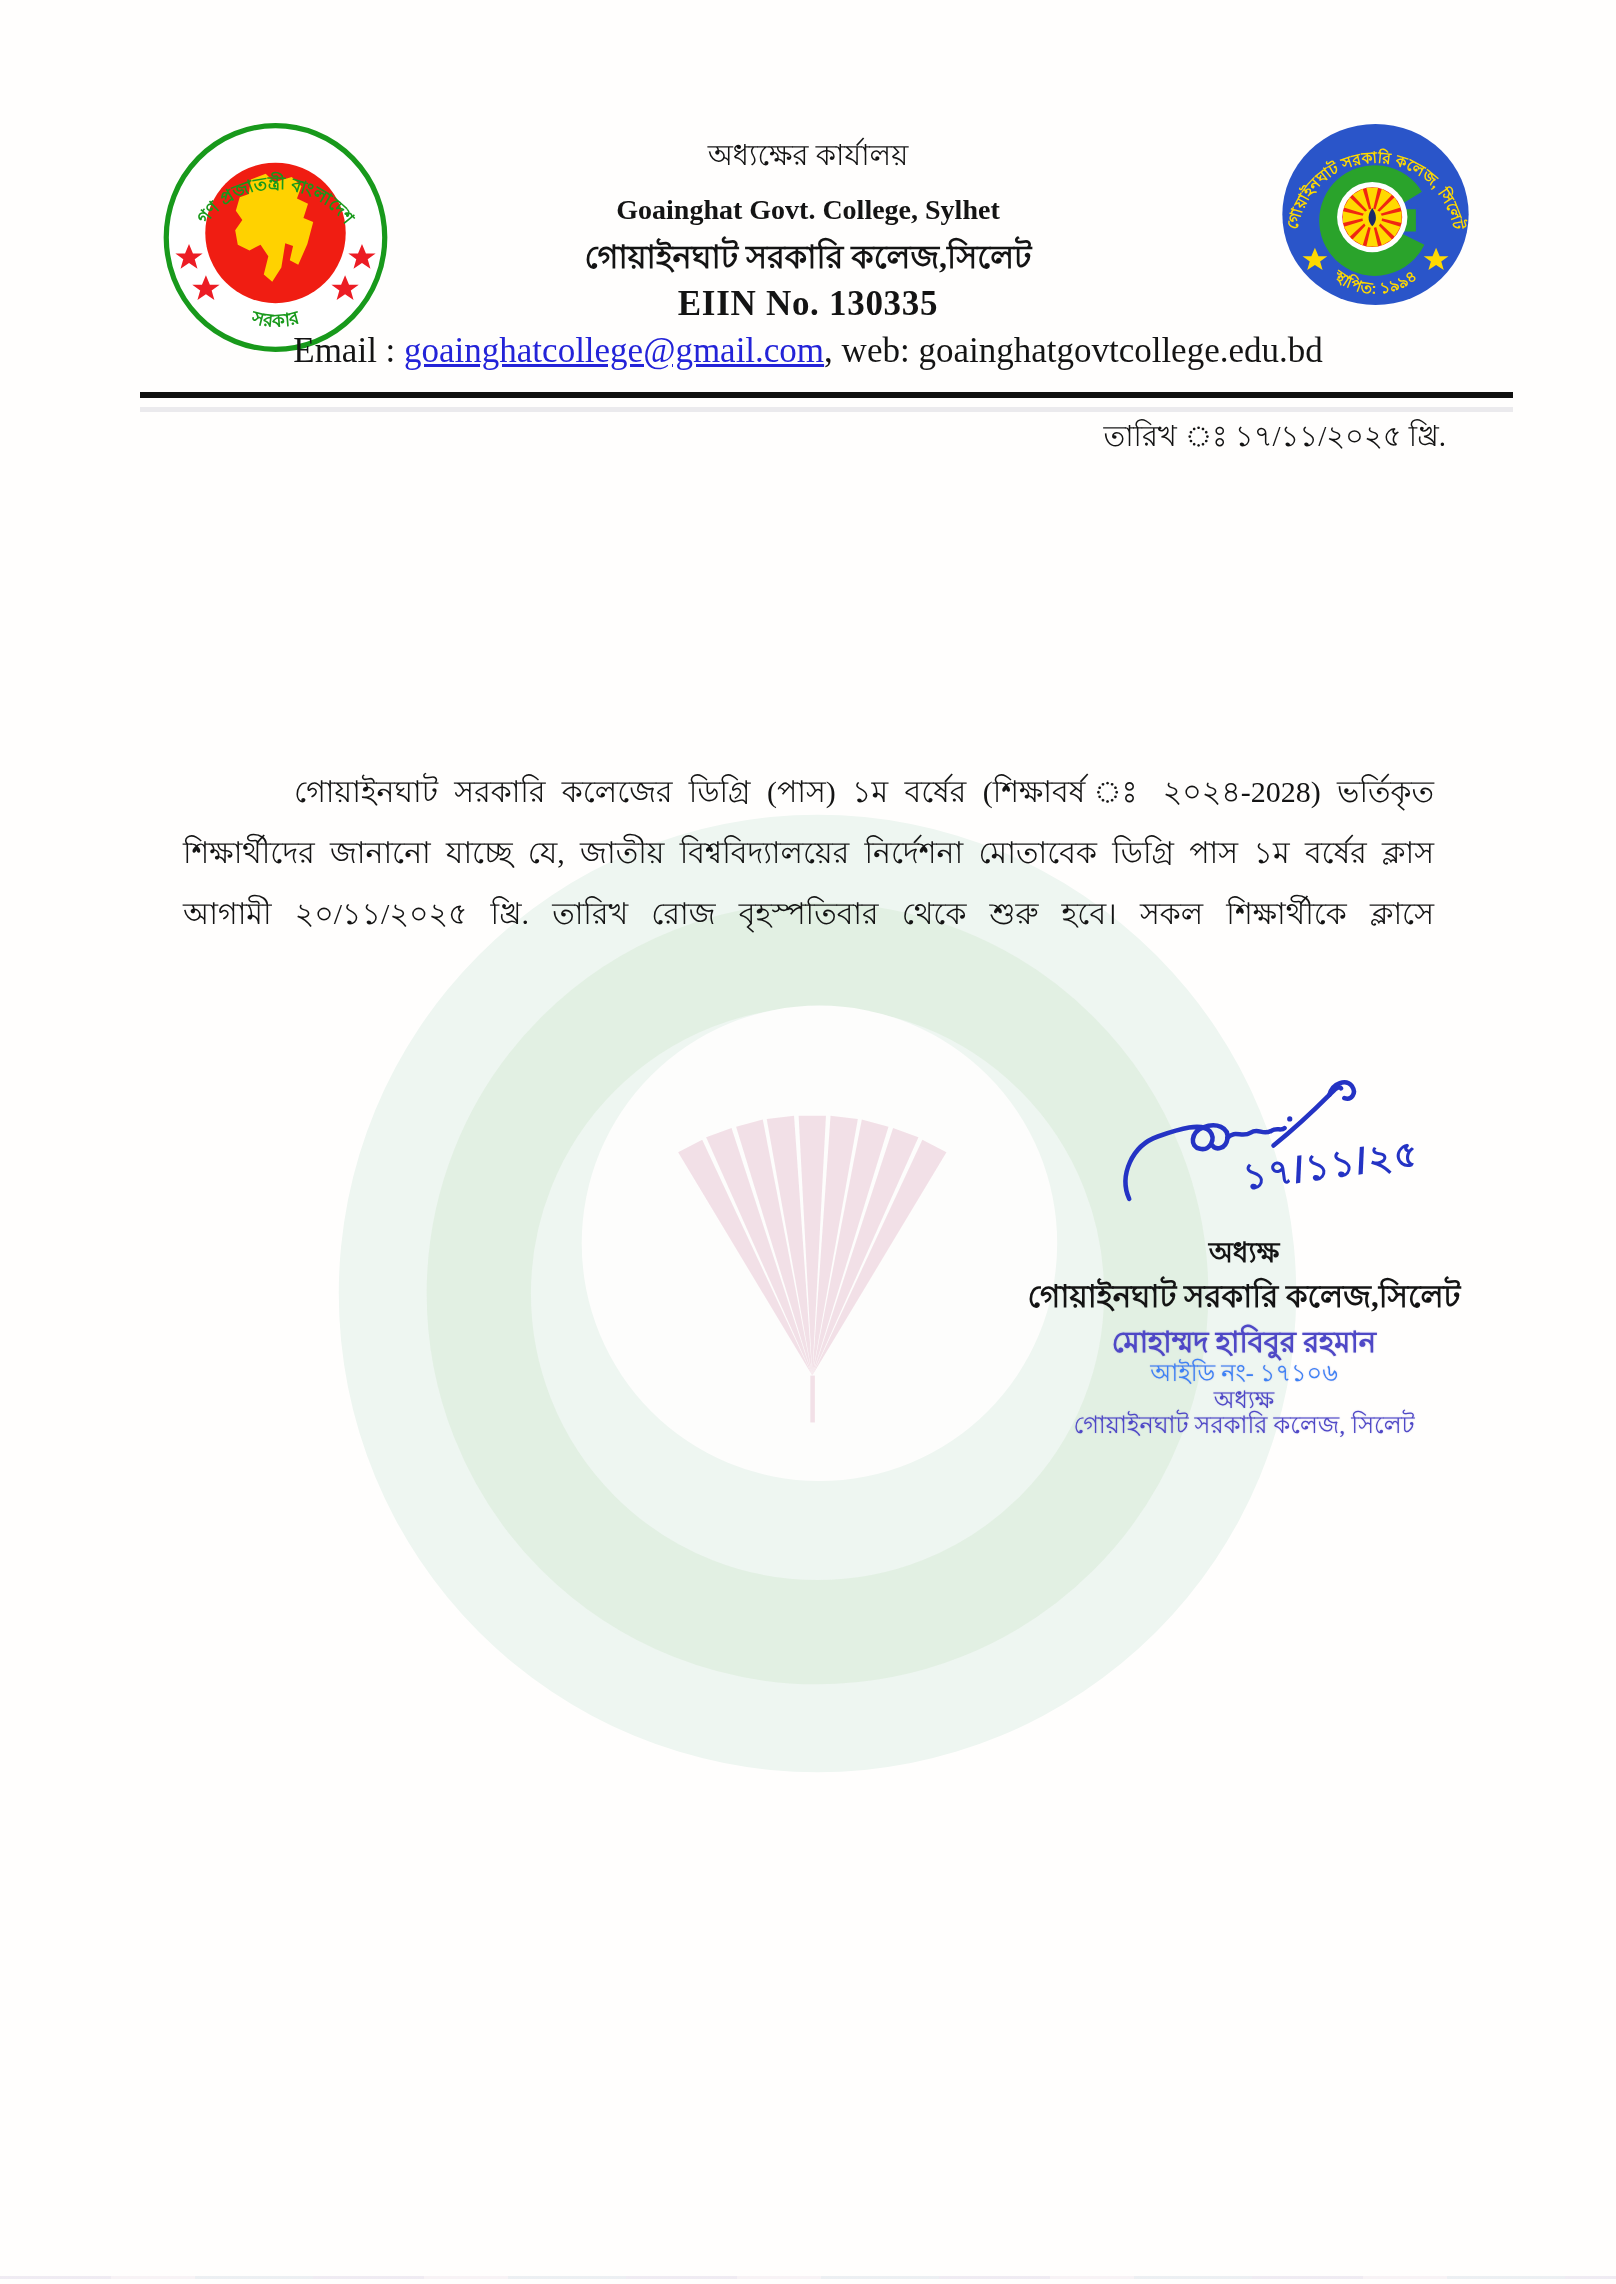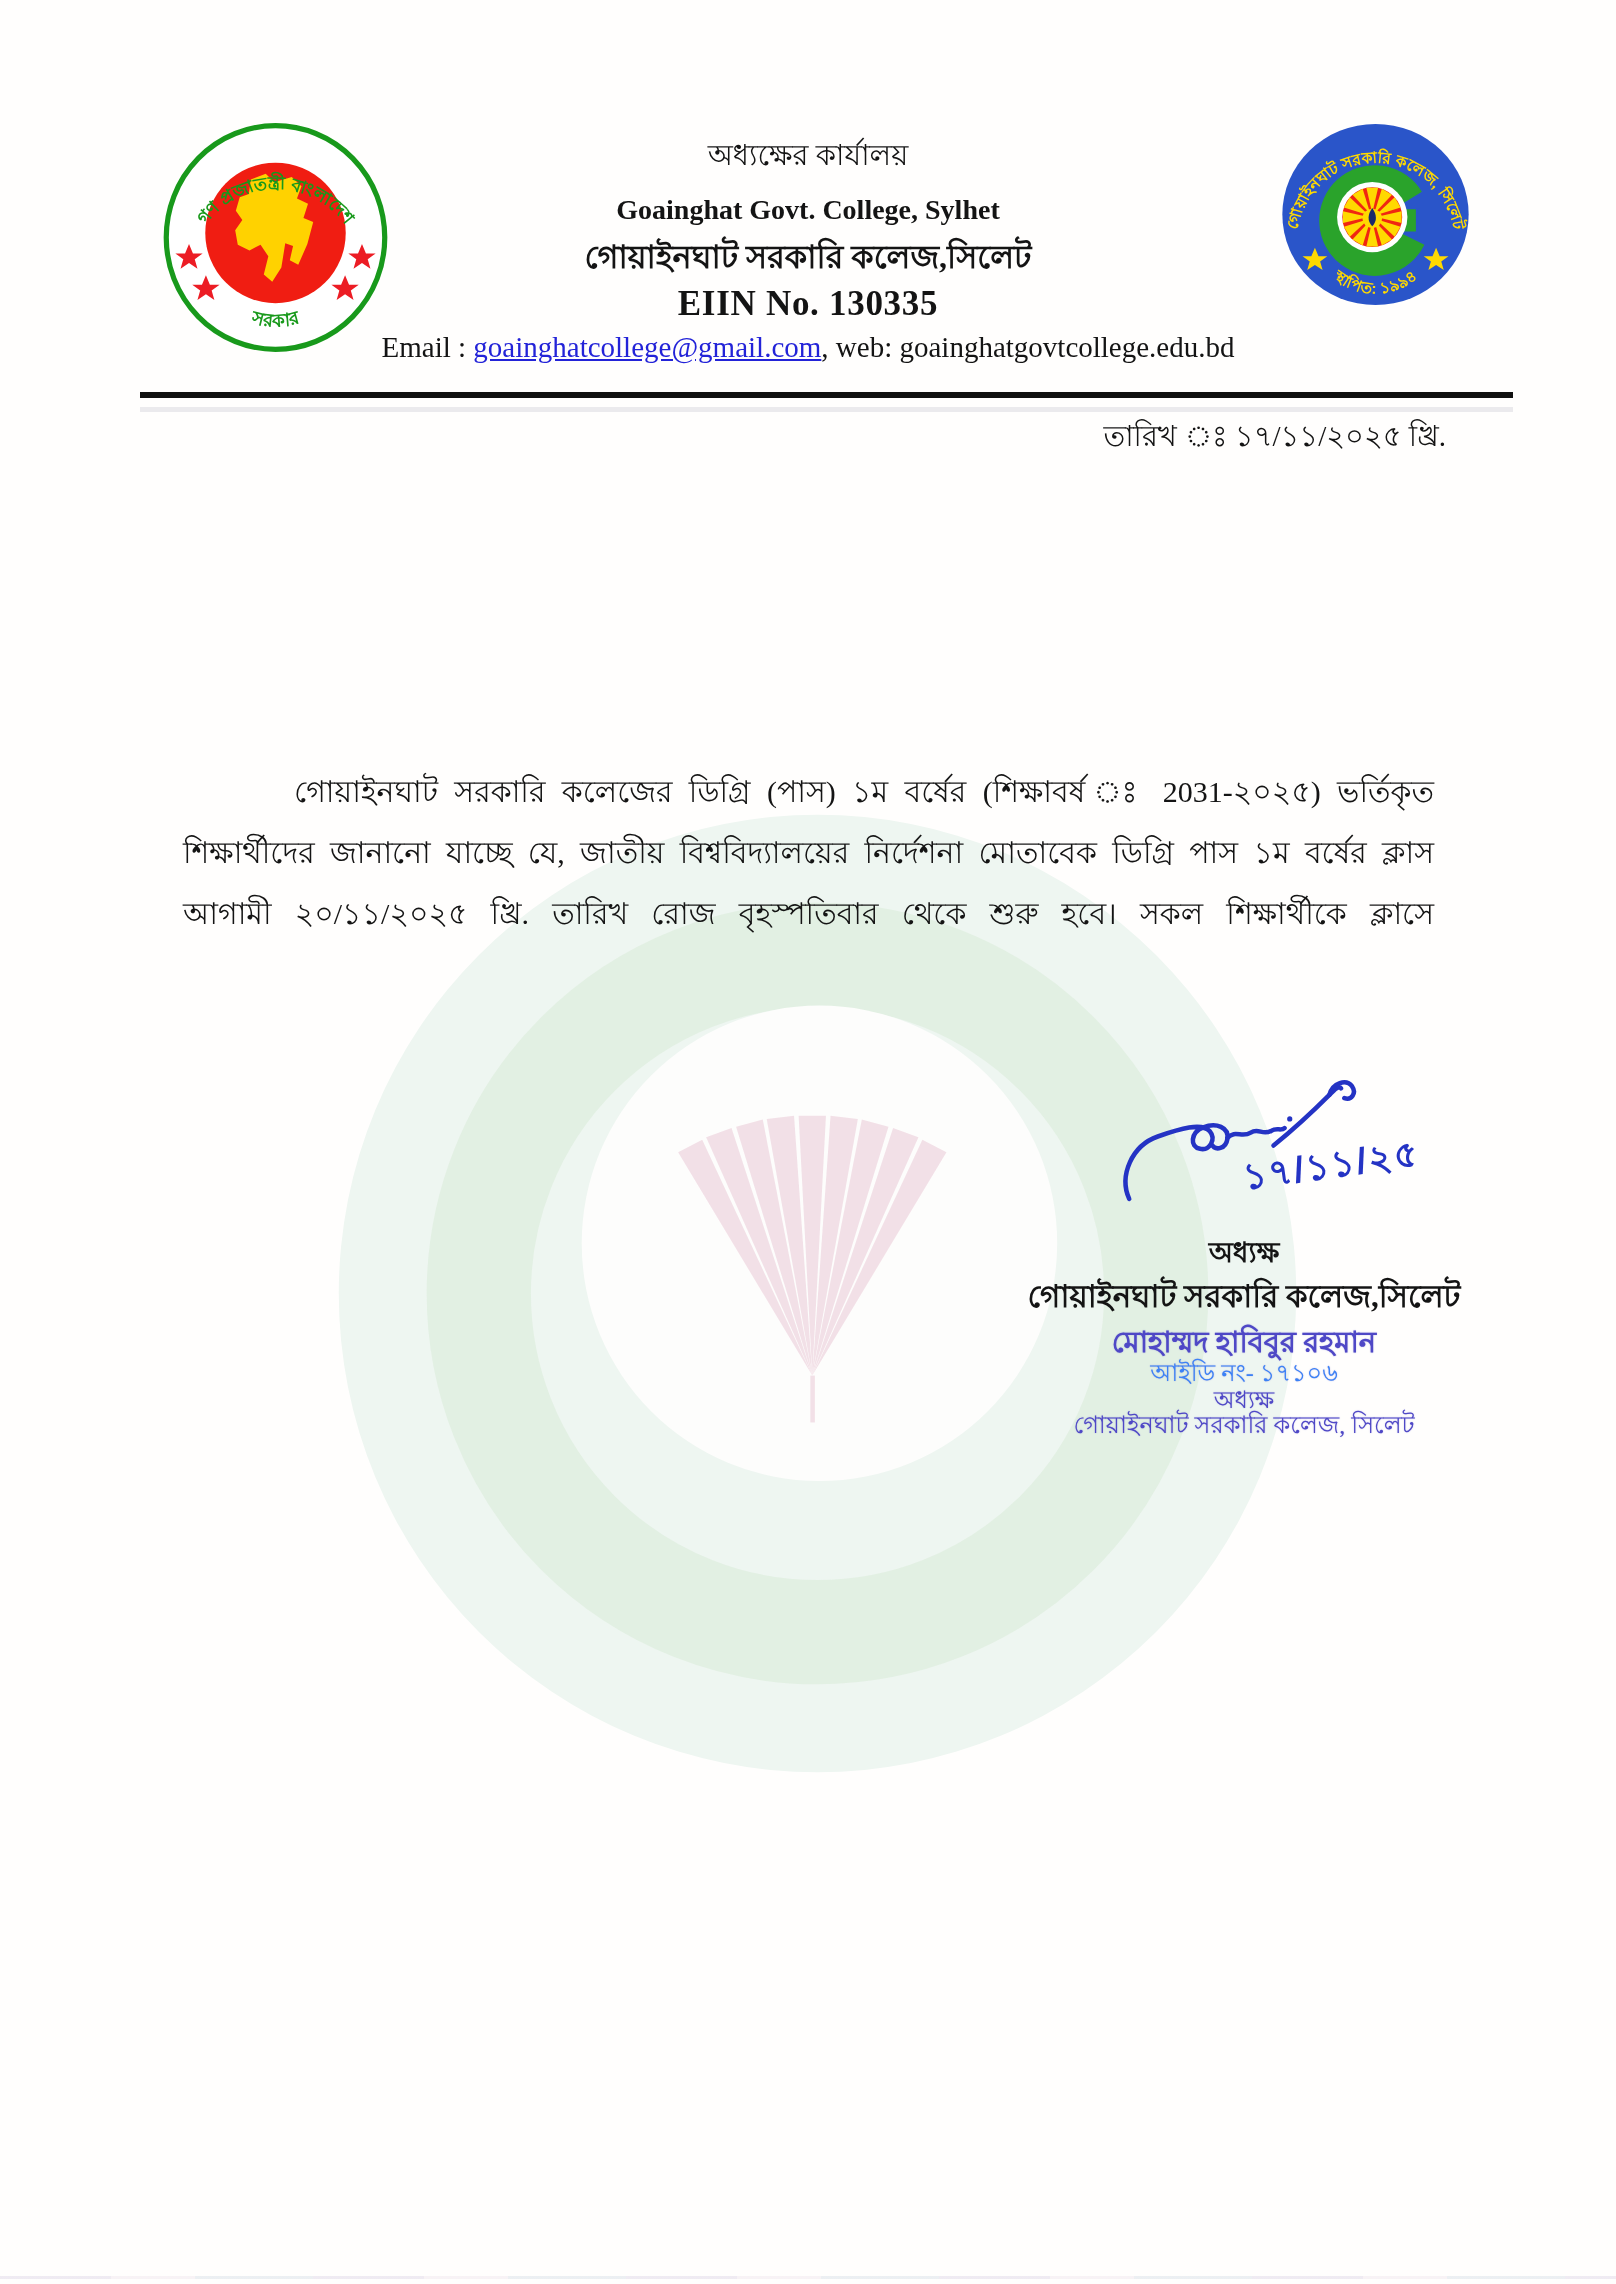--- a/index.html
+++ b/index.html
@@ -12,21 +12,21 @@
     color:#141414;
   }
   .abs{position:absolute;}
   .ctr{left:0;width:1616px;text-align:center;}
   
   .gov-line{top:90px;font-size:30px;font-weight:600;letter-spacing:0.7px;}
   .office-line{top:132px;font-size:29px;font-weight:400;}
   .college-en{top:194px;font-size:28px;font-weight:700;}
   .college-bn{top:232px;font-size:32px;font-weight:700;}
   .eiin-line{top:284px;font-size:35px;font-weight:700;letter-spacing:0.7px;}
-  .email-line{top:331px;font-size:29px;}
+  .email-line{top:331px;font-size:35px;}
   .email-link{text-decoration:underline;}
   .rule{top:392px;left:140px;width:1373px;height:5.9px;background:#101010;}
   .rule-shadow{top:407px;left:140px;width:1373px;height:4.6px;background:rgba(90,90,120,0.12);}
   .date-line{top:413px;left:951px;width:495px;text-align:right;font-size:29px;}
   
   .notice-title{top:614px;font-size:32px;font-weight:700;}
   .body-block{top:770px;left:183px;width:1251px;font-size:30px;font-weight:500;}
   .body-line{height:61px;line-height:44px;text-align:justify;text-align-last:justify;box-sizing:border-box;white-space:nowrap;}
   .body-line.first{padding-left:111px;}
   .body-line.last{text-align:left;text-align-last:left;}
@@ -133,21 +133,21 @@
   <div class="abs ctr eiin-line">EIIN No. 130335</div>
   <div class="abs ctr email-line"><span>Email : </span><span class="email-link" style="color: rgb(35, 35, 216);">goainghatcollege@gmail.com</span><span>, web: goainghatgovtcollege.edu.bd</span></div>
 
   <div class="abs rule"></div>
   <div class="abs rule-shadow"></div>
 
   <div class="abs date-line">তারিখ ঃ ১৭/১১/২০২৫ খ্রি.</div>
 
 
   <div class="abs body-block">
-    <div class="body-line first">গোয়াইনঘাট সরকারি কলেজের ডিগ্রি (পাস) ১ম বর্ষের (শিক্ষাবর্ষ ঃ 2031-২০২৫) ভর্তিকৃত</div>
+    <div class="body-line first">গোয়াইনঘাট সরকারি কলেজের ডিগ্রি (পাস) ১ম বর্ষের (শিক্ষাবর্ষ ঃ ২০২৪-2028) ভর্তিকৃত</div>
     <div class="body-line">শিক্ষার্থীদের জানানো যাচ্ছে যে, জাতীয় বিশ্ববিদ্যালয়ের নির্দেশনা মোতাবেক ডিগ্রি পাস ১ম বর্ষের ক্লাস</div>
     <div class="body-line">আগামী ২০/১১/২০২৫ খ্রি. তারিখ রোজ বৃহস্পতিবার থেকে শুরু হবে। সকল শিক্ষার্থীকে ক্লাসে</div>
   </div>
 
   <svg class="abs" style="left:1117px;top:1078px;" width="352" height="156" viewBox="0 0 540 240">
     <g fill="none" stroke-linecap="round" stroke-linejoin="round" stroke-width="7" style="stroke: rgb(36, 51, 196);">
       <path d="M18 186 C2 150 22 104 62 90 C96 78 130 68 142 82 C152 94 142 112 127 109 C111 106 112 84 132 76 C152 68 172 76 169 94 C167 108 151 114 144 101"></path>
       <path d="M169 92 C182 79 191 93 205 84 C217 76 223 89 237 81 C245 76 252 82 257 77"></path>
       <path d="M240 104 C272 78 304 48 326 26 C334 18 341 11 344 16"></path>
       <path d="M326 26 C331 7 352 1 361 13 C368 23 360 35 349 31"></path>

